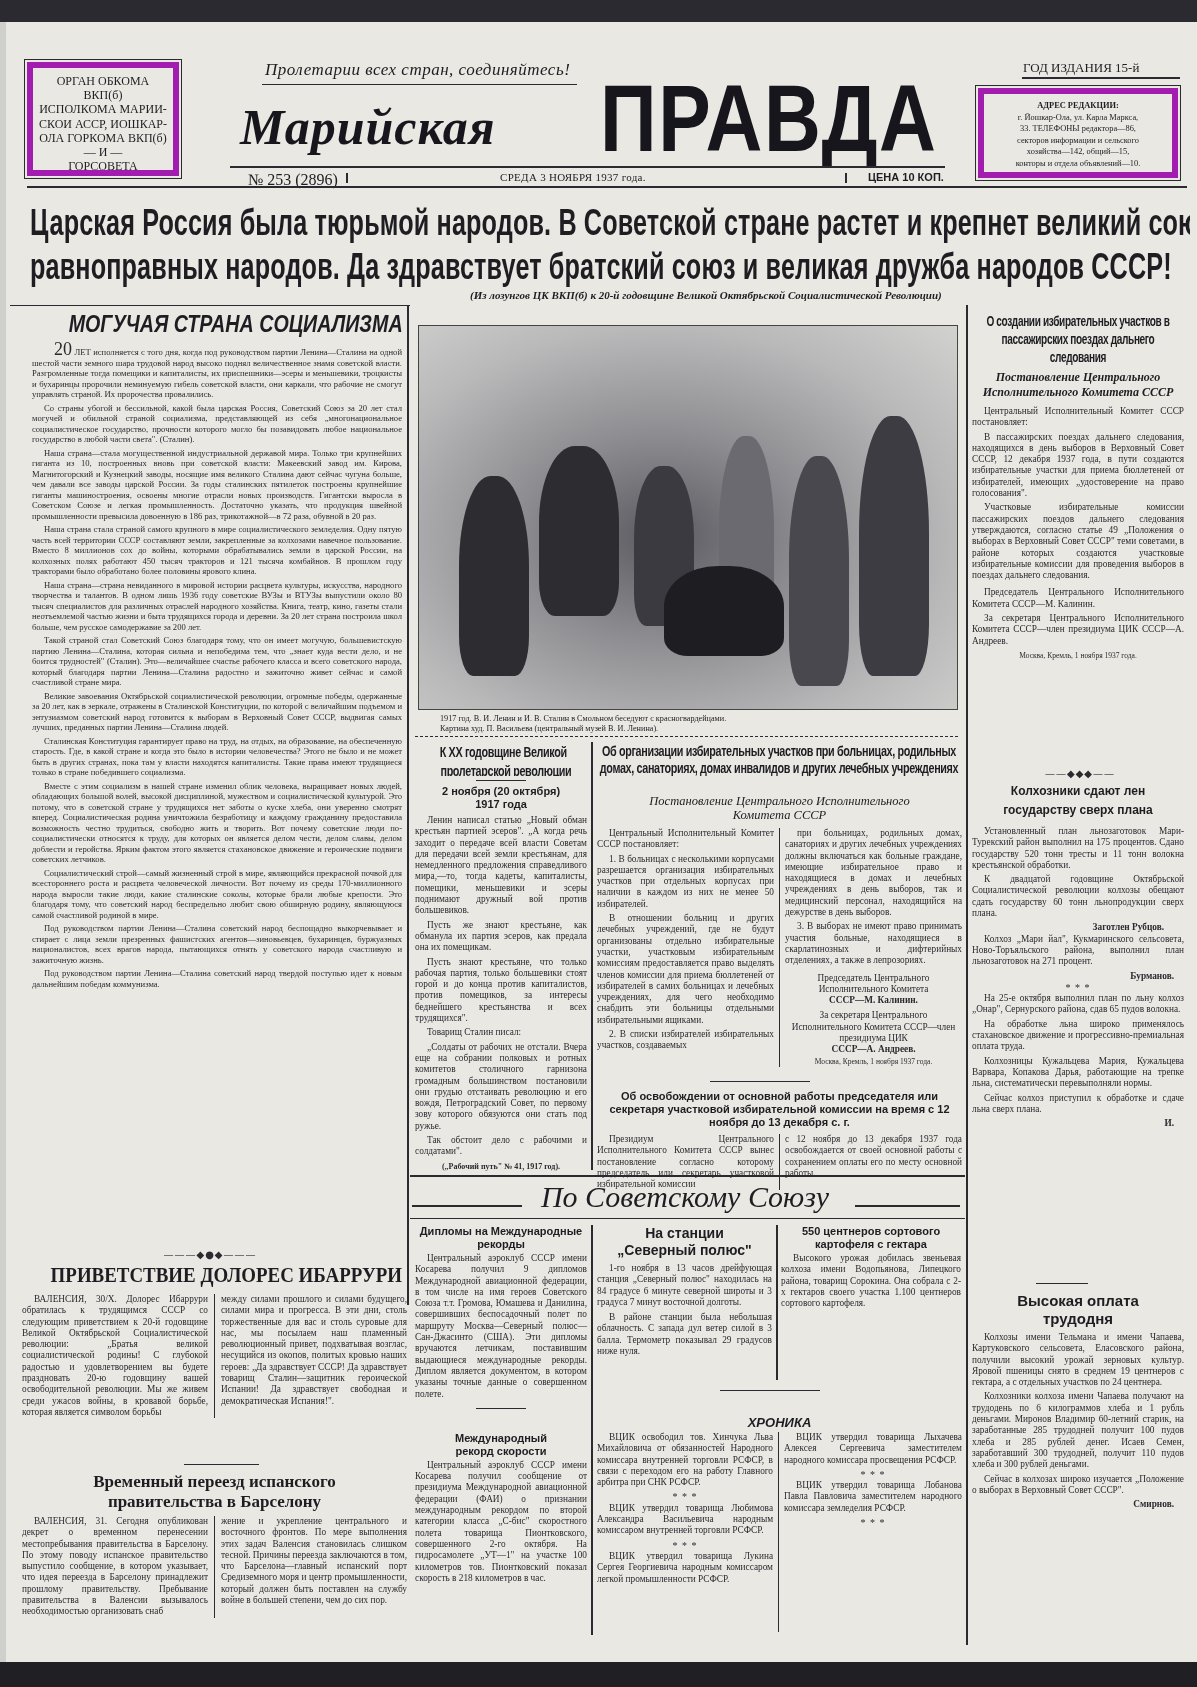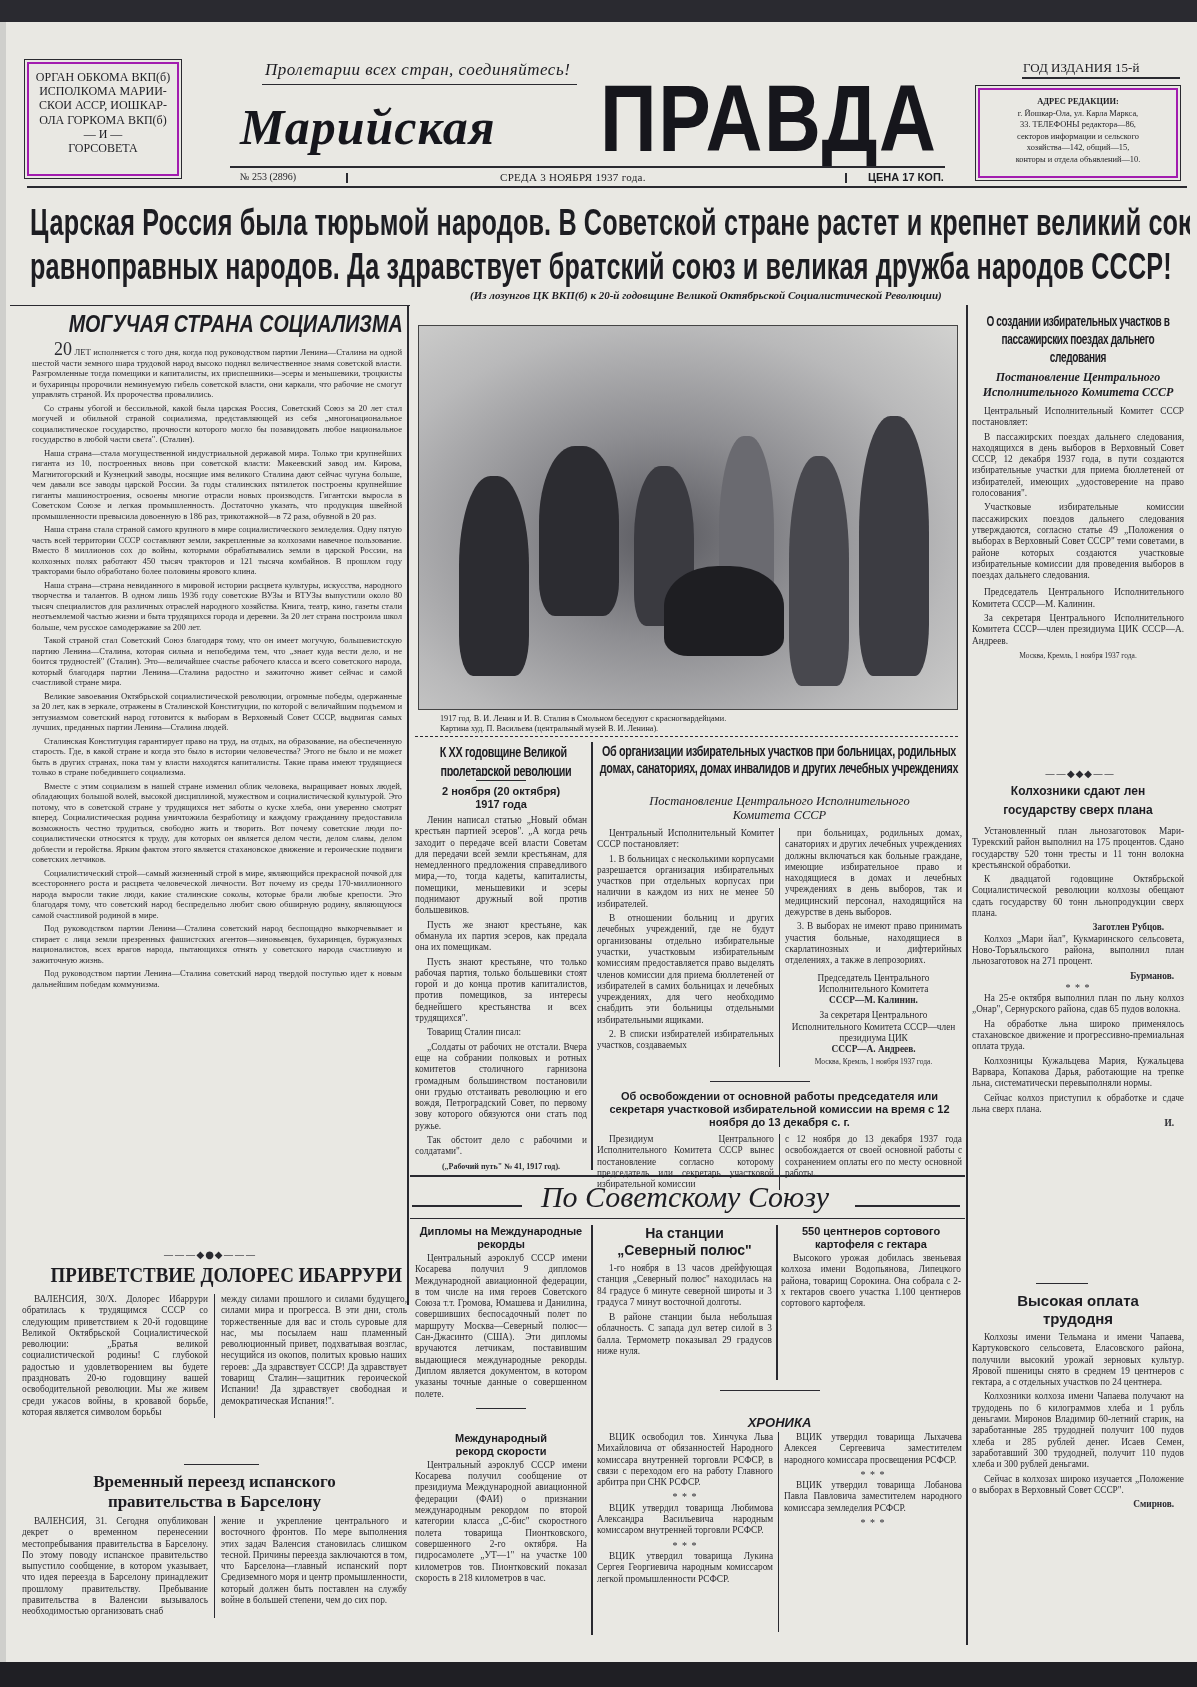--- a/index.html
+++ b/index.html
@@ -10,21 +10,21 @@
   .botband { position: absolute; left: 0; top: 1662px; width: 1197px; height: 25px; background: #1f1f24; }
   .leftedge { position: absolute; left: 0; top: 22px; width: 6px; height: 1640px; background: #cfcfcc; }
   .abs { position: absolute; }
   .serif { font-family: "Liberation Serif", serif; }
   .sans { font-family: "Liberation Sans", sans-serif; }
   .cond { font-family: "Liberation Sans", sans-serif; font-weight: bold; transform-origin: left top; }
   .txt { font-family: "Liberation Serif", serif; font-size: 9.3px; line-height: 11.3px; text-align: justify; color: #2a2a30; }
   .txt p { text-indent: 12px; margin-bottom: 3px; }
   .rule { position: absolute; background: #2a2a30; }
   .vrule { position: absolute; width: 1.5px; background: #2a2a30; }
-  .box { position: absolute; border: 2px solid #a21caf; outline: 1px solid #2a2a30; outline-offset: 2px; }
+  .box { position: absolute; border: 6px solid #a21caf; outline: 1px solid #2a2a30; outline-offset: 2px; }
   .center { text-align: center; }
   .hdr-cond { font-family: "Liberation Sans", sans-serif; font-weight: bold; letter-spacing: -0.5px; display: inline-block; transform: scaleX(0.72); transform-origin: center top; white-space: nowrap; }
   .photo { position: absolute; background: radial-gradient(ellipse at 45% 55%, #5a5a60 0%, #8e8e92 35%, #b9b9ba 70%, #d2d2d0 100%); border: 1px solid #444; overflow: hidden; }
   .fig { position: absolute; background: #2c2c31; border-radius: 45% 45% 20% 20%; }
   .orn { text-align: center; font-size: 10px; color: #2a2a30; letter-spacing: 1px; }
 </style>
 </head>
 <body>
 
 <div class="page">
@@ -44,25 +44,25 @@
 
   <div class="abs serif" style="left:265px;top:60px;font-size:17px;font-style:italic;letter-spacing:0.5px;">Пролетарии всех стран, соединяйтесь!</div>
   <div class="rule" style="left:262px;top:84px;width:315px;height:1px;"></div>
 
   <div class="abs serif" style="left:240px;top:98px;font-size:50px;font-weight:bold;font-style:italic;letter-spacing:1px;color:#16161c;">Марийская</div>
   <div class="abs sans" style="left:600px;top:74px;width:346px;height:92px;overflow:hidden;">
     <span style="display:inline-block;font-size:96px;font-weight:bold;line-height:92px;letter-spacing:2px;color:#16161c;transform:scaleX(0.82) scaleY(0.98);transform-origin:left top;">ПРАВДА</span>
   </div>
 
   <div class="rule" style="left:230px;top:166px;width:715px;height:1.5px;"></div>
-  <div class="abs serif" style="left:240px;top:171px;font-size:10px;">№ 253 (2896)</div>
+  <div class="abs serif" style="left:248px;top:171px;font-size:16px;">№ 253 (2896)</div>
   <div class="vrule" style="left:346px;top:173px;height:10px;"></div>
   <div class="abs serif" style="left:500px;top:171px;font-size:11px;letter-spacing:0.3px;">СРЕДА 3 НОЯБРЯ 1937 года.</div>
   <div class="vrule" style="left:845px;top:173px;height:10px;"></div>
-  <div class="abs sans" style="left:868px;top:171px;font-size:11px;font-weight:bold;">ЦЕНА 17 КОП.</div>
+  <div class="abs sans" style="left:868px;top:171px;font-size:11px;font-weight:bold;">ЦЕНА 10 КОП.</div>
   <div class="rule" style="left:27px;top:186px;width:1160px;height:2px;"></div>
 
   <div class="abs serif" style="left:1023px;top:60px;font-size:13px;">ГОД ИЗДАНИЯ 15-й</div>
   <div class="rule" style="left:1022px;top:77px;width:158px;height:1.5px;"></div>
 
   <div class="box" style="left:978px;top:88px;width:200px;height:90px;padding:6px 3px;">
     <div class="serif center" style="font-size:8.4px;line-height:11.5px;">
       <div style="font-weight:bold;">АДРЕС РЕДАКЦИИ:</div>
       <div>г. Йошкар-Ола, ул. Карла Маркса,</div>
       <div>33. ТЕЛЕФОНЫ редактора—86,</div>

